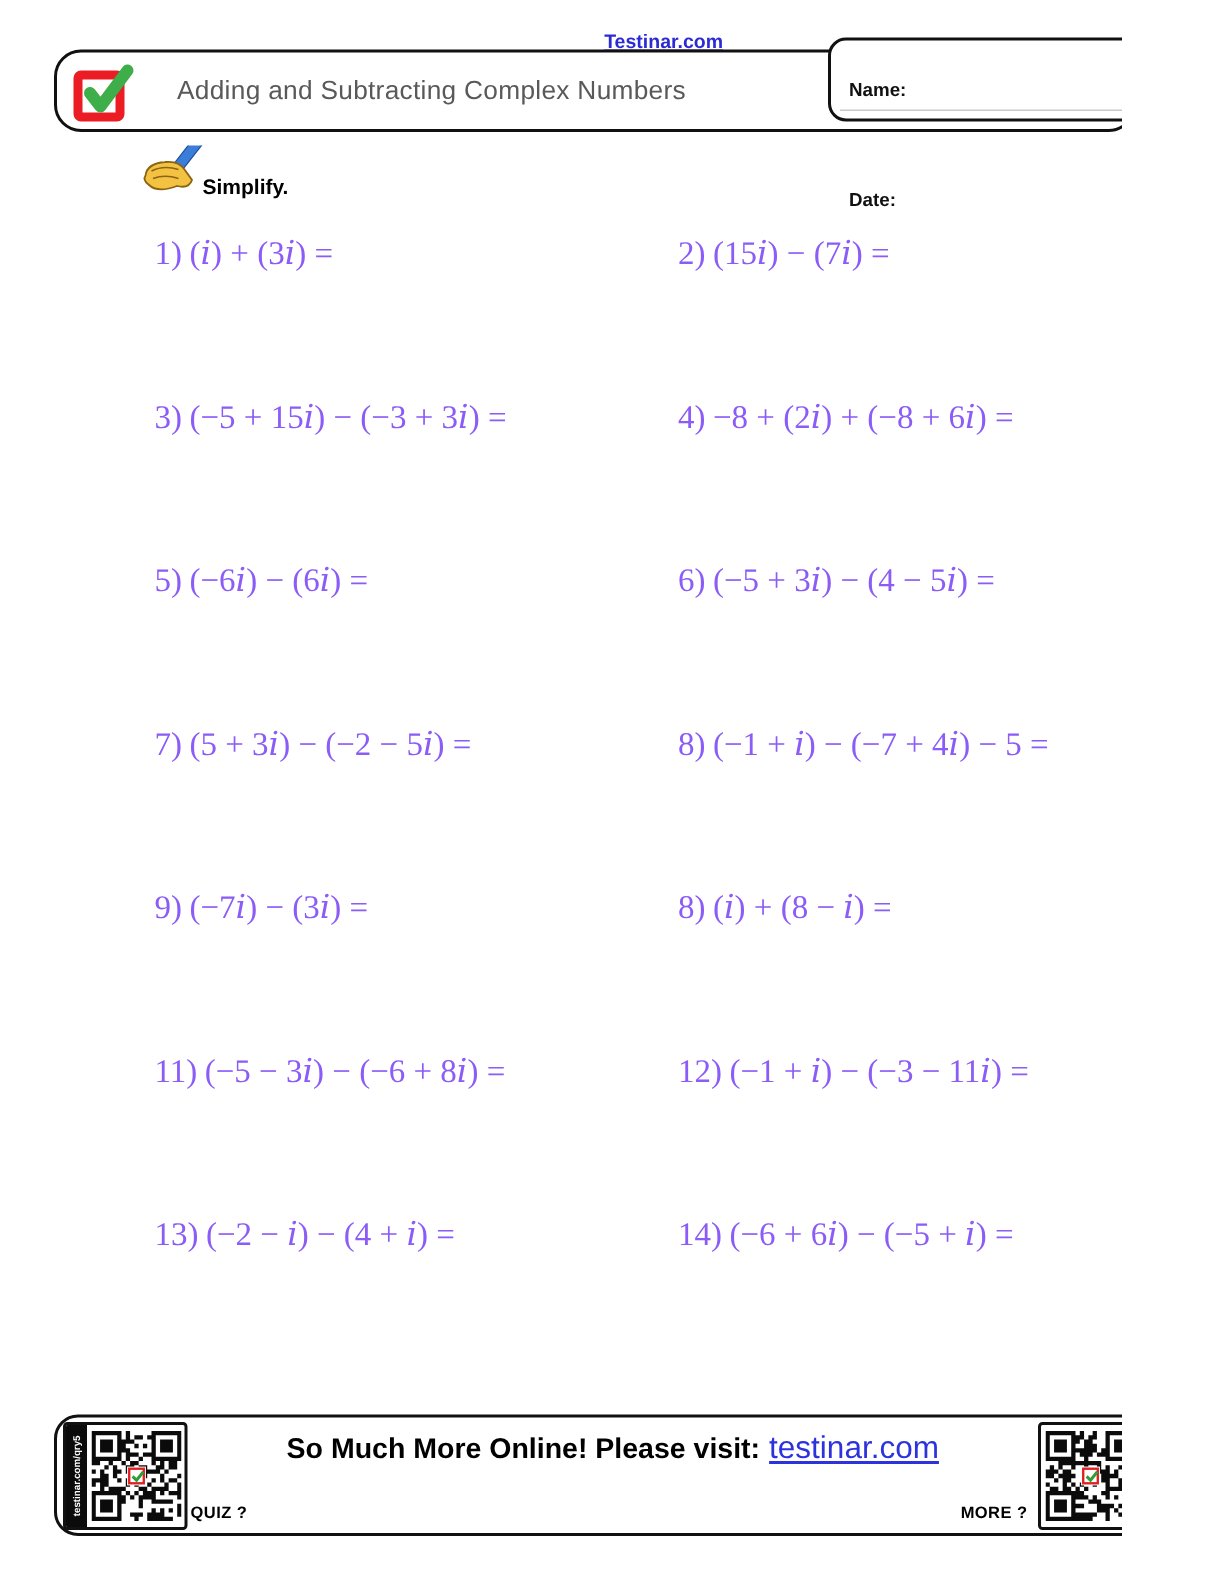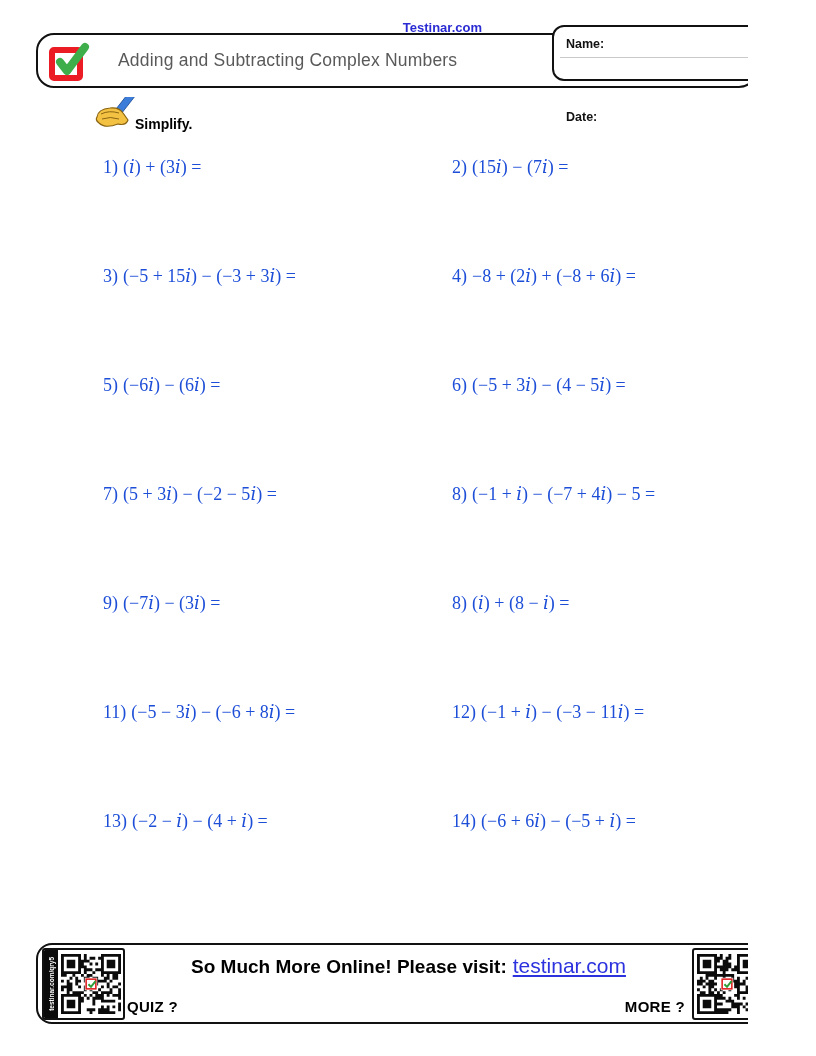--- a/index.html
+++ b/index.html
@@ -63,21 +63,21 @@
   }
   .nd-row {
     height: 26px;
     display: flex; align-items: center;
     padding-left: 12px;
     font-size: 12.5px;
     font-weight: bold;
     color: #111;
     margin-top: 46px;
   }
-  .nd-row.first { margin-top: 4px; }
+  .nd-row.first { margin-top: 20px; }
   .nd-divider {
     height: 1px;
     background: #C9C9C9;
     margin: 0 6px;
   }
 
   
   .simplify-row {
     position: absolute;
     left: 93px; top: 97px;
@@ -97,22 +97,22 @@
   .problems {
     position: absolute;
     left: 103px; top: 156px;
     width: 680px;
     display: grid;
     grid-template-columns: 349px 1fr;
     grid-auto-rows: 109px;
   }
   .prob {
     font-family: "Liberation Serif", "DejaVu Serif", serif;
-    font-size: 18px;
-    color: #1d4ed8;
+    font-size: 22px;
+    color: #8b5cf6;
     white-space: nowrap;
   }
   .prob .num { margin-right: 5px; }
   .prob i { font-style: italic; font-family: "DejaVu Serif", serif; }
 
   
   .footer-box {
     position: absolute;
     left: 36px; top: 943px;
     width: 745px; height: 81px;
@@ -134,21 +134,21 @@
     font-size: 21px;
     font-weight: normal;
     color: #2B32DE;
     text-decoration: underline;
     margin-left: 6px;
     cursor: pointer;
   }
   .corner-label {
     position: absolute;
     bottom: 7px;
-    font-size: 15px;
+    font-size: 11px;
     font-weight: bold;
     color: #000;
     letter-spacing: 0.3px;
   }
   .quiz-label { left: 89px; }
   .more-label { right: 94px; }
 
   .qr-block {
     position: absolute;
     top: 3px;

